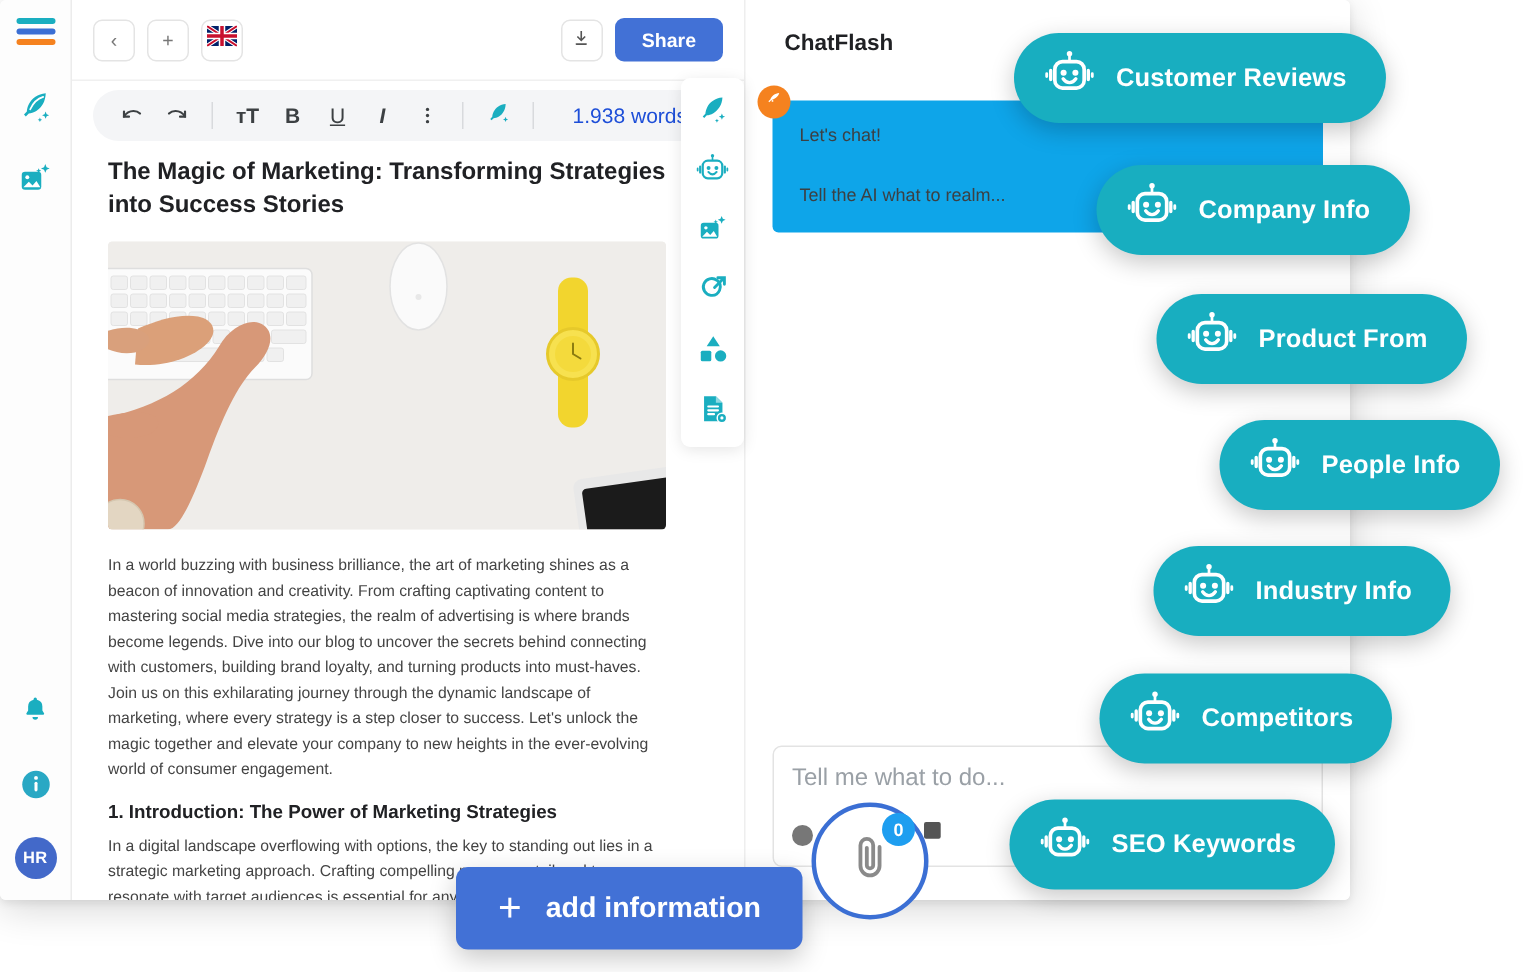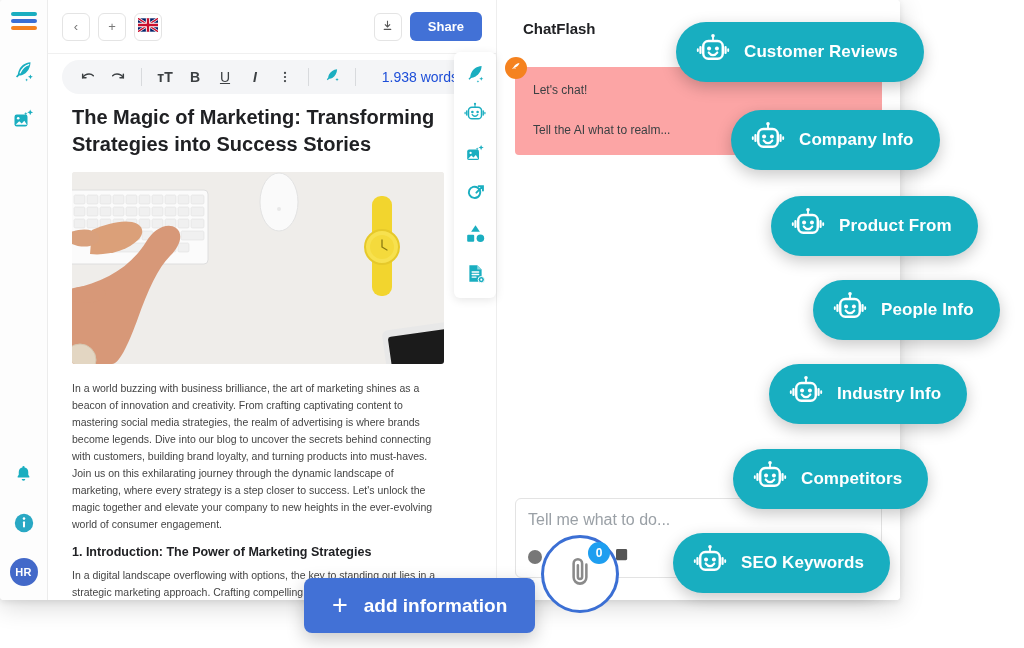--- a/index.html
+++ b/index.html
@@ -72,21 +72,21 @@
     align-items:center; padding: 0 12px; gap: 2px; width: 100%;
   }
   .fmt-btn { width: 28px; height: 28px; display:flex; align-items:center;
              justify-content:center; color:#3c4043; font-size:14px; cursor:pointer;
              border-radius:4px; }
   .fmt-sep { width:1px; height:18px; background:#d8dadd; margin: 0 7px; }
   .words { margin-left:auto; color:#1d4ed8; font-size:14px; display:flex;
            align-items:center; gap:0; cursor:pointer; padding-right:4px; }
 
   .doc { flex:1 1 auto; overflow:hidden; padding: 10px 20px 0 24px; }
-  .doc h1 { font-size: 20px; line-height: 1.35; color:#202124; margin-bottom: 14px;
+  .doc h1 { font-size: 16px; line-height: 1.35; color:#202124; margin-bottom: 14px;
             font-weight: bold; max-width: 380px;}
   .hero { width: 372px; height: 192px; border-radius: 3px; overflow:hidden;
           margin-bottom: 16px; position:relative; background:#efeeec; }
   .doc p { font-size:10.5px; line-height: 1.62; color:#444; max-width: 372px;
            margin-bottom: 12px; }
   .doc h2 { font-size: 12.5px; color:#202124; margin-bottom: 8px; font-weight:bold; }
 
   
   .tool-rail {
     position:absolute; left: 454px; top: 52px; width: 42px;
@@ -96,21 +96,21 @@
     gap: 10px; z-index: 6;
   }
   .tool-rail .ti { width: 30px; height: 30px; display:flex; align-items:center;
                    justify-content:center; cursor:pointer; }
 
   
   .chat-panel { width: 404px; flex: 0 0 404px; border-left:1px solid #eee;
                 display:flex; flex-direction:column; background:#fff; position:relative;gap:16px; }
   .chat-title { font-size: 15px; font-weight:bold; color:#202124; padding: 20px 0 14px 26px; }
   .chat-body { flex:1 1 auto; position:relative; padding: 0 18px; }
-  .msg-block { background:#fca5a5; border-radius:4px; padding: 14px 16px 16px 18px; position:relative; }
+  .msg-block { background:#0ea5e9; border-radius:4px; padding: 14px 16px 16px 18px; position:relative; }
   .msg { font-size: 12px; color:#3c4043; line-height: 1.5; }
   .msg + .msg { margin-top: 22px; }
   .chat-avatar {
     position:absolute; left: -10px; top: -10px; width: 22px; height: 22px;
     border-radius:50%; background:#f5821f; display:flex; align-items:center;
     justify-content:center;
   }
   .chat-input-wrap { position:absolute; left: 18px; right: 18px; bottom: 22px;
                      border:1px solid #e3e3e3; border-radius:6px; background:#fff;
                      padding: 12px 12px 8px 12px; }

